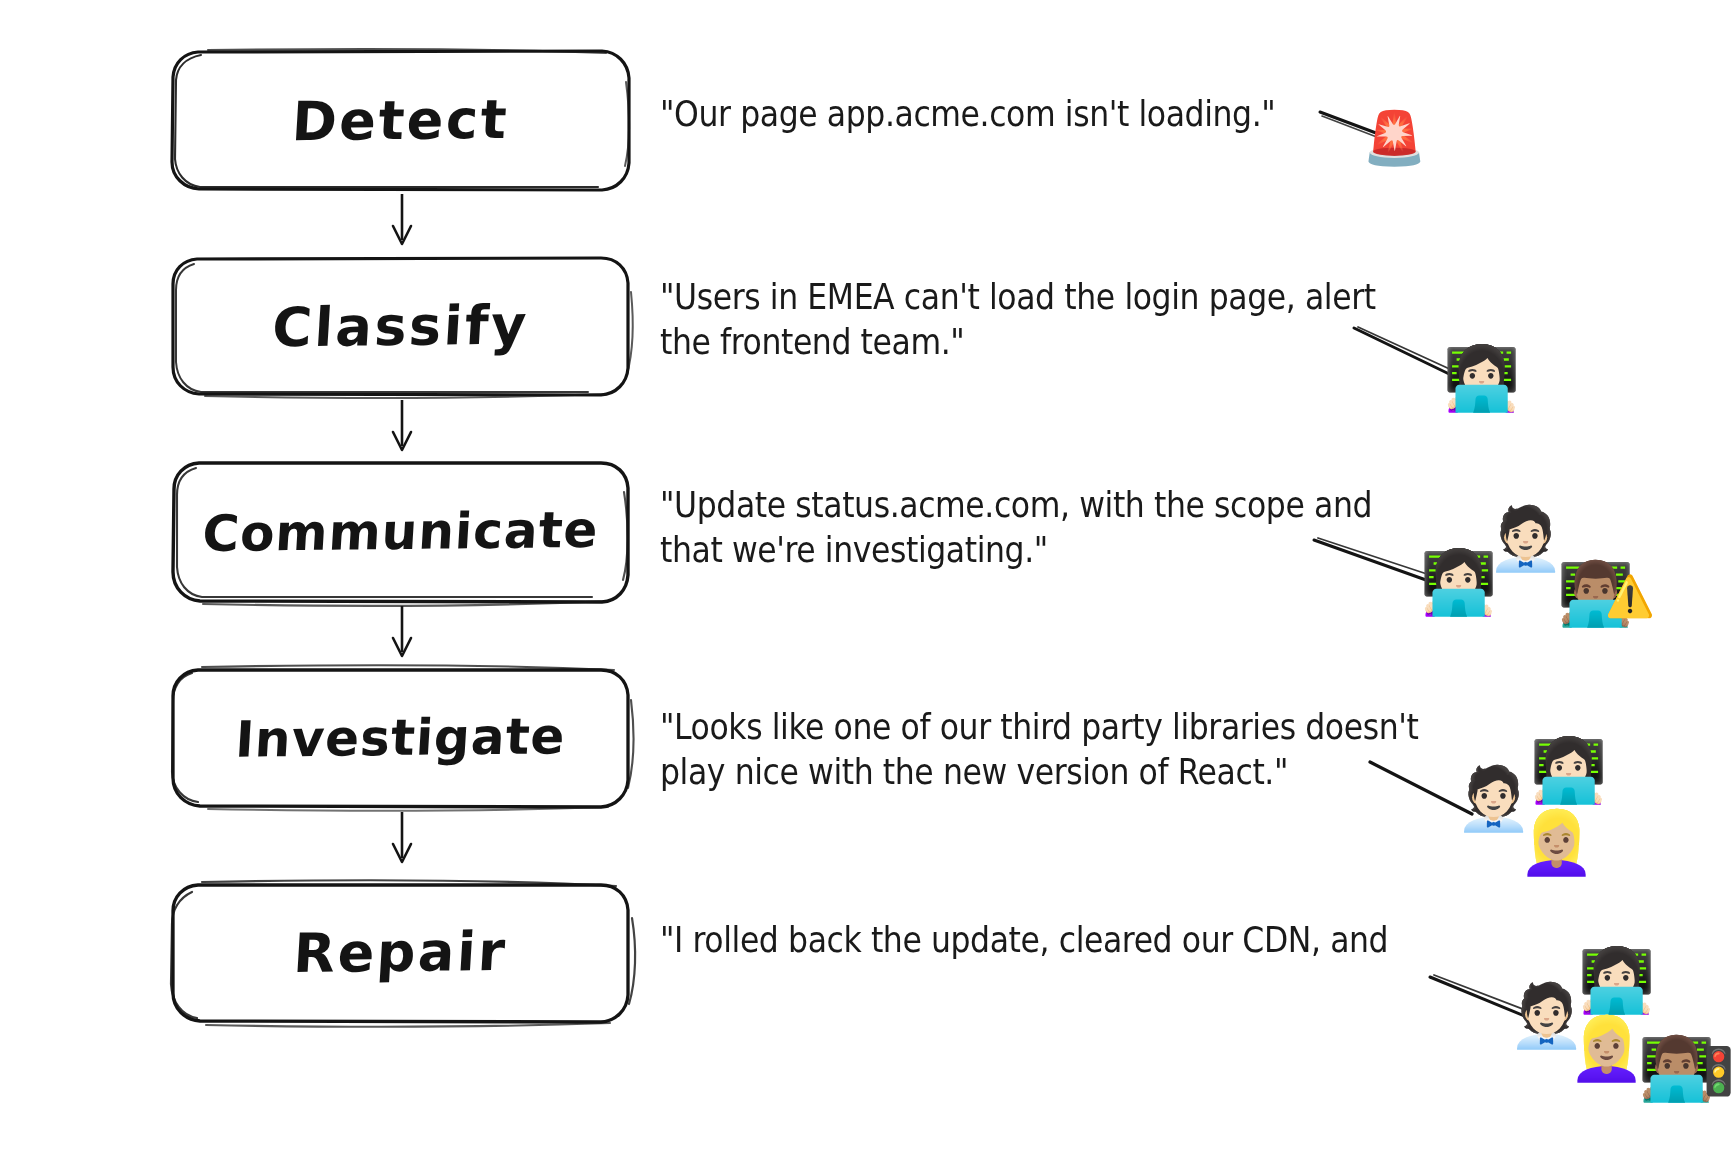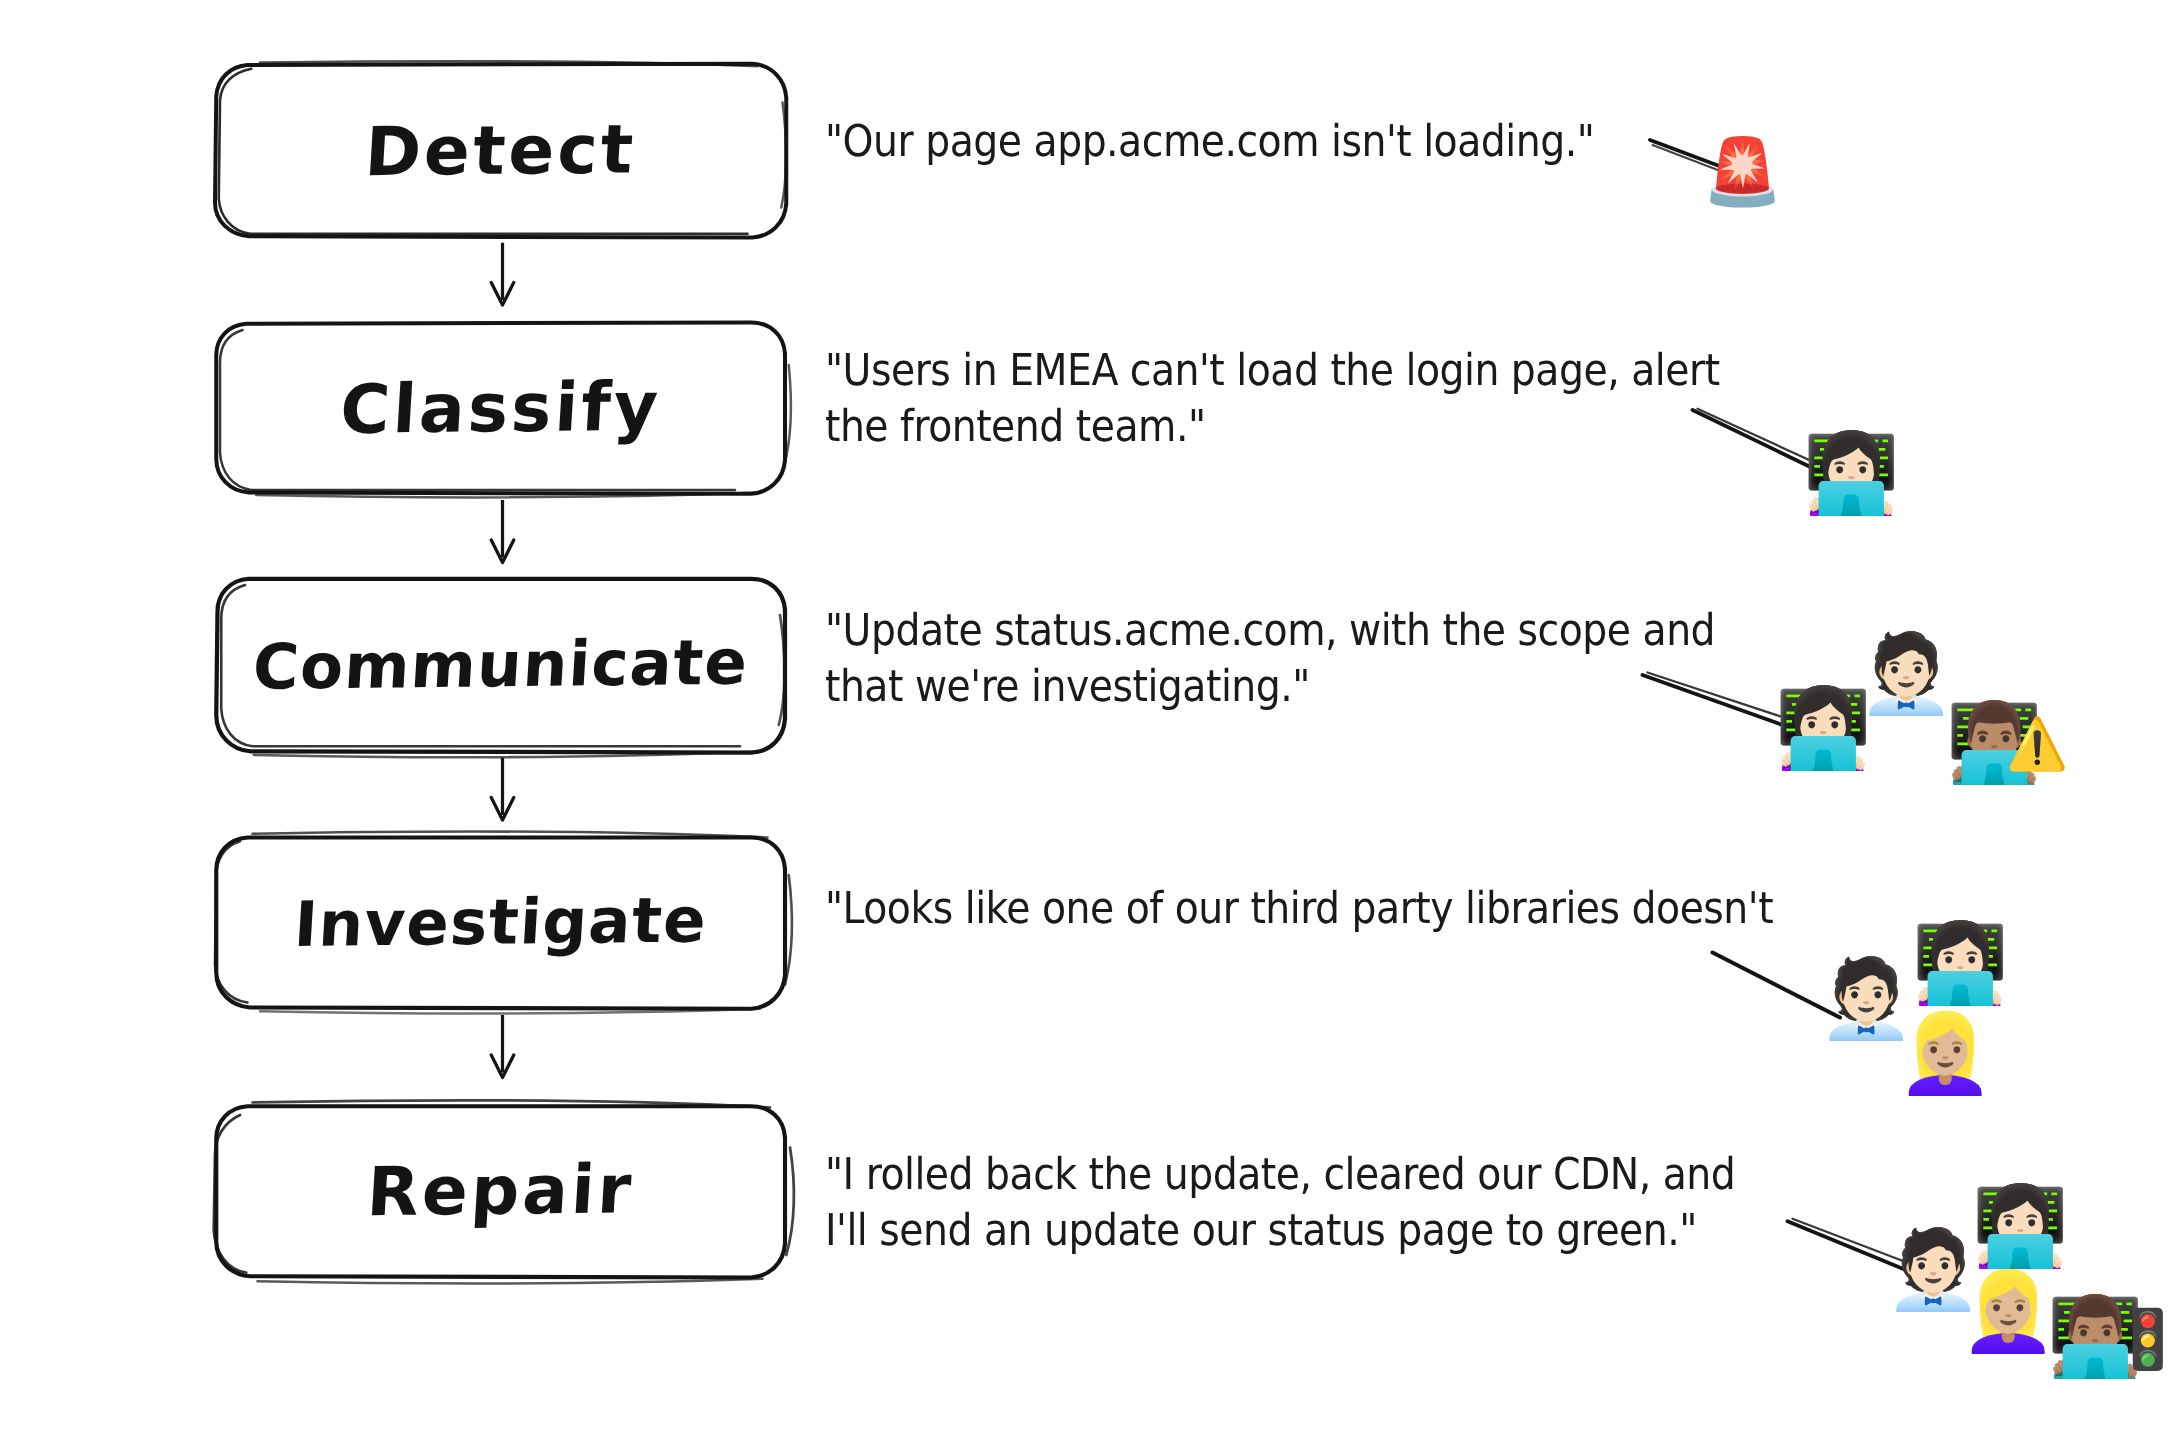--- a/index.html
+++ b/index.html
@@ -193,21 +193,21 @@
     <div class="stage-label tight">Investigate</div>
   </div>
 
   <div class="connector" style="top:812px; height:52px;">
     <svg width="24" height="52" viewBox="0 0 24 52">
       <path d="M12,0 L12,46" stroke="#141414" stroke-width="2.6" fill="none"></path>
       <path d="M3,32 L12,50 L21,32" stroke="#141414" stroke-width="2.6" fill="none" stroke-linecap="round" stroke-linejoin="round"></path>
     </svg>
   </div>
 
-  <div class="quote" style="left:660px; top:705px;"><span>"Looks like one of our third party libraries doesn't</span><br></div>
+  <div class="quote" style="left:660px; top:705px;"><span>"Looks like one of our third party libraries doesn't</span><br><span>play nice with the new version of React."</span></div>
 
   <svg class="leader" style="left:1368px; top:760px;" width="110" height="58" viewBox="0 0 110 58">
     <path d="M2,2 L104,54" stroke="#141414" stroke-width="3.2" fill="none" stroke-linecap="round"></path>
   </svg>
 
   <div class="actor" style="left:1455px; top:768px; font-size:62px;">
     <span class="actor-emoji">🧑🏻‍💼</span>
   </div>
   <div class="actor" style="left:1530px; top:740px; font-size:62px;">
     <span class="actor-emoji">👩🏻‍💻</span>
@@ -220,21 +220,21 @@
     <svg class="sketch-frame" viewBox="0 0 465 148" preserveAspectRatio="none">
       <path d="M30,7 C15,8 5,19 5,33 L5,115 C5,131 17,142 32,143 L433,144 C448,143 459,132 460,117 L460,32 C459,17 448,7 433,7 L30,7 Z" fill="none" stroke="#141414" stroke-width="3.3" stroke-linecap="round" stroke-linejoin="round"></path>
       <path d="M24,14 C11,20 4,32 4,46 L3,106 C4,124 14,138 29,140" fill="none" stroke="#141414" stroke-width="2.2" stroke-linecap="round" opacity="0.85"></path>
       <path d="M34,4 C190,1 340,2 448,8" fill="none" stroke="#141414" stroke-width="2.2" stroke-linecap="round" opacity="0.8"></path>
       <path d="M464,40 C469,70 468,102 461,126" fill="none" stroke="#141414" stroke-width="2.2" stroke-linecap="round" opacity="0.8"></path>
       <path d="M38,147 C190,150 330,149 442,145" fill="none" stroke="#141414" stroke-width="2.1" stroke-linecap="round" opacity="0.7"></path>
     </svg>
     <div class="stage-label">Repair</div>
   </div>
 
-  <div class="quote" style="left:660px; top:918px;"><span>"I rolled back the update, cleared our CDN, and</span><br><span>I'll send an update our status page to green."</span></div>
+  <div class="quote" style="left:660px; top:918px;"><span>"I rolled back the update, cleared our CDN, and</span><br></div>
 
   <svg class="leader" style="left:1428px; top:975px;" width="110" height="48" viewBox="0 0 110 48">
     <path d="M2,2 L104,44" stroke="#141414" stroke-width="3" fill="none" stroke-linecap="round"></path>
     <path d="M6,0 L108,39" stroke="#141414" stroke-width="1.8" fill="none" stroke-linecap="round" opacity="0.85"></path>
   </svg>
 
   <div class="actor" style="left:1508px; top:985px; font-size:62px;">
     <span class="actor-emoji">🧑🏻‍💼</span>
   </div>
   <div class="actor" style="left:1578px; top:950px; font-size:62px;">

